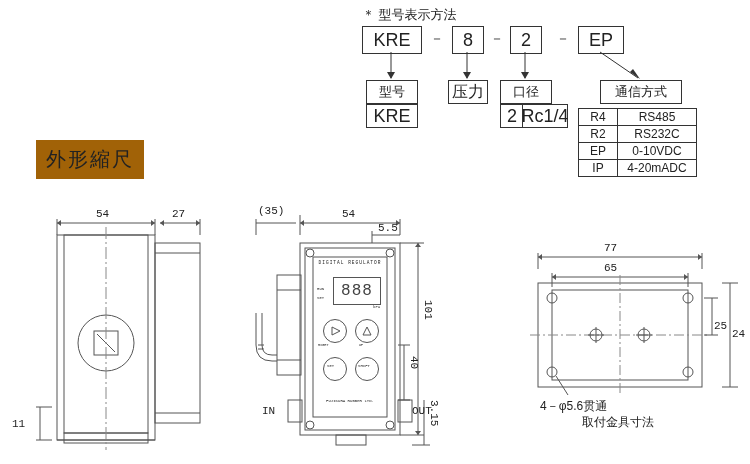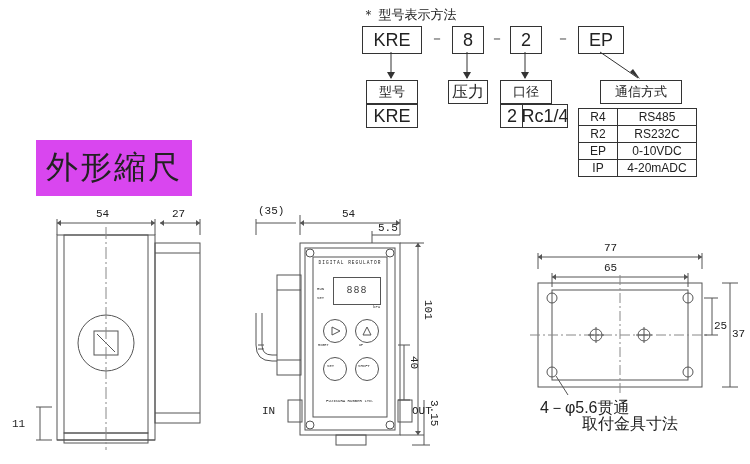--- a/index.html
+++ b/index.html
@@ -40,26 +40,26 @@
   
   #comm-table{left:578px;top:108px;border-collapse:collapse;font-size:12px;}
   #comm-table td{border:1px solid #333;padding:1px 5px;height:14px;line-height:14px;text-align:center;}
   #comm-table td.code{width:28px;}
   #comm-table td.desc{width:68px;text-align:center;}
 
   
   #lines{left:0;top:0;width:750px;height:464px;pointer-events:none;}
 
   
-  #outline-heading{left:36px;top:140px;font-size:32px;letter-spacing:2px;
-      background:#d946ef;padding:6px 10px;}
+  #outline-heading{left:36px;top:140px;font-size:20px;letter-spacing:2px;
+      background:#a16207;padding:6px 10px;}
 
   
   .dim{font-size:11px;font-family:Liberation Mono, monospace;color:#222;}
-  .cn{font-size:16px;}
+  .cn{font-size:12px;}
   .vert{writing-mode:vertical-rl;text-orientation:mixed;}
 </style>
 </head>
 <body>
 
 <div class="abs" id="model-title">＊ 型号表示方法</div>
 
 <div class="abs code-box" id="box-kre">KRE</div>
 <div class="abs dash" id="dash1">－</div>
 <div class="abs code-box" id="box-pressure">8</div>
@@ -255,32 +255,32 @@
 <div class="abs dim" style="left:378px;top:222px;">5.5</div>
 <div class="abs dim vert" style="left:422px;top:300px;">101</div>
 <div class="abs dim vert" style="left:408px;top:356px;">40</div>
 <div class="abs dim vert" style="left:428px;top:400px;">3.15</div>
 <div class="abs dim" style="left:262px;top:405px;">IN</div>
 <div class="abs dim" style="left:412px;top:405px;">OUT</div>
 
 <div class="abs dim" style="left:604px;top:242px;">77</div>
 <div class="abs dim" style="left:604px;top:262px;">65</div>
 <div class="abs dim" style="left:714px;top:320px;">25</div>
-<div class="abs dim" style="left:732px;top:328px;">37</div>
+<div class="abs dim" style="left:732px;top:328px;">24</div>
 <div class="abs cn" style="left:540px;top:398px;">4－φ5.6贯通</div>
 <div class="abs cn" style="left:582px;top:414px;">取付金具寸法</div>
 
 <div class="abs" style="left:313px;top:257px;width:74px;height:160px;">
   <div style="position:absolute;left:0;top:3px;width:74px;text-align:center;font-size:4.5px;font-family:'Liberation Mono',monospace;letter-spacing:1px;">DIGITAL REGULATOR</div>
 
   <div style="position:absolute;left:4px;top:30px;font-size:4px;font-family:'Liberation Mono',monospace;">RUN</div>
   <div style="position:absolute;left:4px;top:39px;font-size:4px;font-family:'Liberation Mono',monospace;">SET</div>
 
   <div style="position:absolute;left:20px;top:20px;width:46px;height:26px;border:1px solid #555;background:#fff;">
-    <div style="font-size:10px;font-family:'Liberation Mono',monospace;color:#444;text-align:center;line-height:26px;letter-spacing:1px;">888</div>
+    <div style="font-size:16px;font-family:'Liberation Mono',monospace;color:#444;text-align:center;line-height:26px;letter-spacing:1px;">888</div>
   </div>
   <div style="position:absolute;left:60px;top:48px;font-size:4px;font-family:'Liberation Mono',monospace;">kPa</div>
 
   <div style="position:absolute;left:10px;top:62px;width:22px;height:22px;border-radius:50%;border:1px solid #555;">
     <svg width="22" height="22" viewBox="0 0 22 22">
       <polygon points="8,7 16,11 8,15" fill="none" stroke="#555"></polygon>
     </svg>
   </div>
   <div style="position:absolute;left:42px;top:62px;width:22px;height:22px;border-radius:50%;border:1px solid #555;">
     <svg width="22" height="22" viewBox="0 0 22 22">

